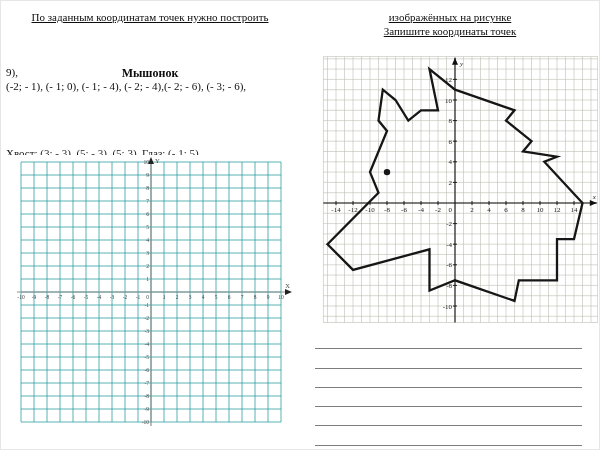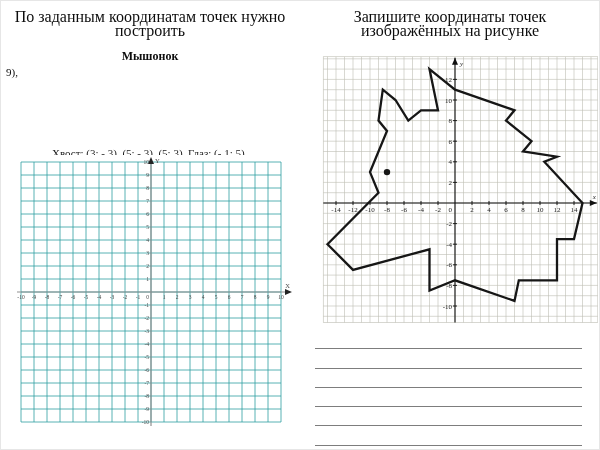--- a/index.html
+++ b/index.html
@@ -1,46 +1,47 @@
 <!DOCTYPE html>
 <html><head>
 <meta charset="utf-8">
 <style>
   html,body{margin:0;padding:0;background:#ffffff;}
   .page{position:relative;width:600px;height:450px;background:#ffffff;overflow:hidden;
         font-family:"Liberation Serif","DejaVu Serif",serif;color:#0d0d0d;
         box-shadow:inset 0 0 0 1px #e6e6e6;}
-  .task-title{position:absolute;width:300px;text-align:center;font-size:16px;line-height:14px;}
+  .task-title{position:absolute;width:300px;text-align:center;font-size:11px;line-height:14px;text-decoration:underline;}
   .task-title.left{left:0;top:10px;}
   .task-title.right{left:300px;top:10px;}
-  .figure-name{position:absolute;left:0;top:49px;width:300px;text-align:center;
+  .figure-name{position:absolute;left:0;top:66px;width:300px;text-align:center;
                font-weight:bold;font-size:12px;}
   .coords{position:absolute;left:6px;top:65px;font-size:11px;line-height:14.2px;}
   .coord-line{white-space:nowrap;}
   .cut-line{position:absolute;left:6px;top:146px;height:9px;overflow:hidden;
-            font-size:11px;line-height:14.2px;white-space:nowrap;color:#1a1a1a;margin-left:46px;}
+            font-size:11px;line-height:14.2px;white-space:nowrap;color:#1a1a1a;}
   .grid-svg{position:absolute;}
   #left-grid{left:11px;top:156px;}
   #wolf-grid{left:318px;top:54px;}
   .answer-lines{position:absolute;left:315px;top:330px;width:267px;}
   .answer-line{height:18.3px;border-bottom:1.6px solid #7d7d7d;}
 </style>
 </head>
 <body>
 
 <div class="page">
 
   <div class="task-title left">
     <div>По заданным координатам точек нужно построить</div>
   </div>
 
   <div class="figure-name">Мышонок</div>
 
   <div class="coords">
       <div class="coord-line">9),</div>
+      <div class="coord-line">(-2; - 1), (- 1; 0), (- 1; - 4), (- 2; - 4),(- 2; - 6), (- 3; - 6),</div>
     </div>
 
   <div class="cut-line">Хвост: (3; - 3), (5; - 3), (5; 3). Глаз: (- 1; 5).</div>
 
   <svg id="left-grid" class="grid-svg" width="282" height="278" viewBox="0 0 282 278">
       <line x1="10" y1="6" x2="10" y2="266" stroke="#2f9fa1" stroke-width="0.8"></line>
       <line x1="23" y1="6" x2="23" y2="266" stroke="#2f9fa1" stroke-width="0.8"></line>
       <line x1="36" y1="6" x2="36" y2="266" stroke="#2f9fa1" stroke-width="0.8"></line>
       <line x1="49" y1="6" x2="49" y2="266" stroke="#2f9fa1" stroke-width="0.8"></line>
       <line x1="62" y1="6" x2="62" y2="266" stroke="#2f9fa1" stroke-width="0.8"></line>
@@ -124,22 +125,22 @@
       <text x="138" y="47" text-anchor="end" font-size="5.5" fill="#4a4a4a" font-family="Liberation Serif, DejaVu Serif, serif">7</text>
       <text x="138" y="34" text-anchor="end" font-size="5.5" fill="#4a4a4a" font-family="Liberation Serif, DejaVu Serif, serif">8</text>
       <text x="138" y="21" text-anchor="end" font-size="5.5" fill="#4a4a4a" font-family="Liberation Serif, DejaVu Serif, serif">9</text>
       <text x="138" y="8" text-anchor="end" font-size="5.5" fill="#4a4a4a" font-family="Liberation Serif, DejaVu Serif, serif">10</text>
       <text x="138" y="143" text-anchor="end" font-size="5.5" fill="#4a4a4a" font-family="Liberation Serif, DejaVu Serif, serif">0</text>
       <text x="279" y="132" text-anchor="end" font-size="6.5" fill="#4a4a4a">X</text>
       <text x="144" y="7" font-size="6.5" fill="#4a4a4a">Y</text>
     </svg>
 
   <div class="task-title right">
+    <div>изображённых на рисунке</div>
     <div>Запишите координаты точек</div>
-    <div>изображённых на рисунке</div>
   </div>
 
   <svg id="wolf-grid" class="grid-svg" width="280" height="276" viewBox="0 0 280 276">
       <line x1="9.5" y1="2.740000000000009" x2="9.5" y2="268.48" stroke="#bdbdb3" stroke-width="0.6"></line>
       <line x1="18" y1="2.740000000000009" x2="18" y2="268.48" stroke="#bdbdb3" stroke-width="0.6"></line>
       <line x1="26.5" y1="2.740000000000009" x2="26.5" y2="268.48" stroke="#bdbdb3" stroke-width="0.6"></line>
       <line x1="35" y1="2.740000000000009" x2="35" y2="268.48" stroke="#bdbdb3" stroke-width="0.6"></line>
       <line x1="43.5" y1="2.740000000000009" x2="43.5" y2="268.48" stroke="#bdbdb3" stroke-width="0.6"></line>
       <line x1="52" y1="2.740000000000009" x2="52" y2="268.48" stroke="#bdbdb3" stroke-width="0.6"></line>
       <line x1="60.5" y1="2.740000000000009" x2="60.5" y2="268.48" stroke="#bdbdb3" stroke-width="0.6"></line>

